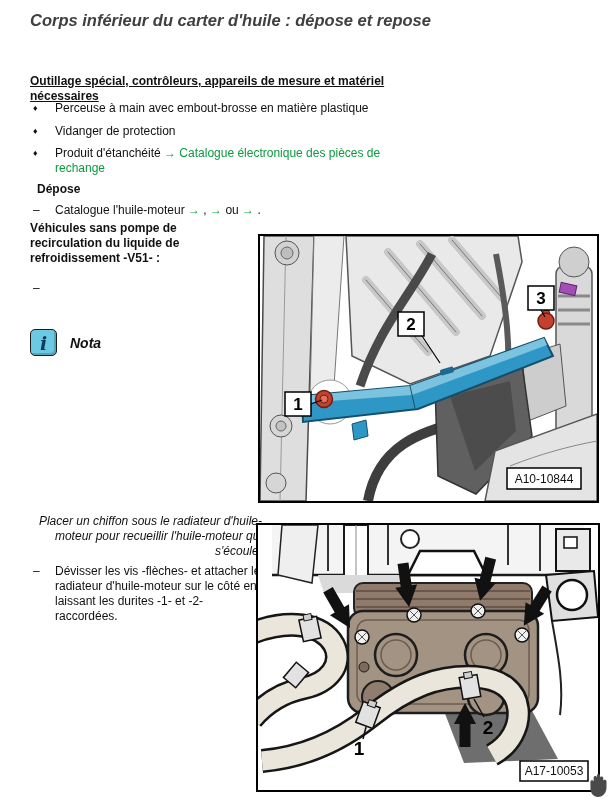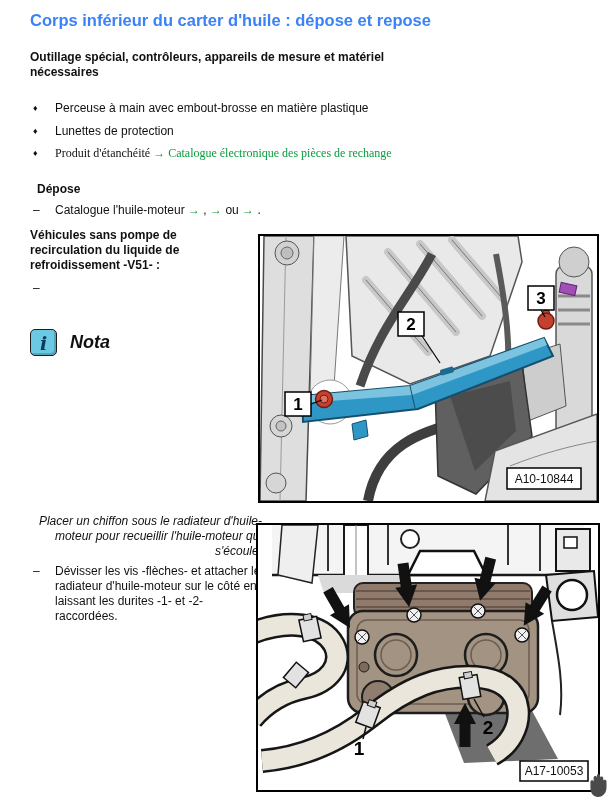--- a/index.html
+++ b/index.html
@@ -1,75 +1,75 @@
 <!DOCTYPE html>
 <html><head>
 <meta charset="utf-8">
 <style>
   html,body{margin:0;padding:0;}
   body{
     width:611px;height:800px;position:relative;background:#fff;overflow:hidden;
     font-family:"Liberation Sans",sans-serif;color:#111;
   }
   .abs{position:absolute;}
-  .title{font-size:16.5px;font-weight:bold;color:#3b82f6;line-height:21px;}
+  .title{font-size:16.5px;font-weight:bold;color:#404040;line-height:21px;font-style:italic;}
   .h{font-weight:bold;font-size:12px;line-height:15px;}
   .txt{font-size:12px;line-height:15px;}
   .row{display:flex;align-items:flex-start;}
   .glyph{flex:0 0 25px;width:25px;font-size:12px;line-height:15px;padding-left:3px;box-sizing:border-box;}
   .bullet{font-size:9px;line-height:15px;}
   .green{color:#0A9B3E;}
   .link{color:#0A9B3E;}
   .italic{font-style:italic;text-align:right;}
   .fig{border:2px solid #000;background:#fff;box-sizing:border-box;}
   .fig svg{display:block;}
   .nota-row{display:flex;align-items:center;}
   .nota-icon{
     width:25px;height:25px;background:#6CC9E4;border:1px solid #1d1d1d;border-radius:5px;
     display:flex;align-items:center;justify-content:center;
     font-family:"DejaVu Serif",serif;font-style:italic;font-weight:bold;font-size:19px;color:#10395C;
     box-shadow:inset -2px -2px 0 rgba(0,0,0,0.18);
   }
-  .nota-label{margin-left:13px;font-weight:bold;font-style:italic;font-size:18px;}
+  .nota-label{margin-left:13px;font-weight:bold;font-style:italic;font-size:14px;}
   .callout{font:bold 17px "Liberation Sans",sans-serif;fill:#000;}
   .callout2{font:bold 19px "Liberation Sans",sans-serif;fill:#000;}
   .ref{font:12px "Liberation Sans",sans-serif;fill:#111;}
 </style>
 </head>
 <body>
 
 <div class="abs title" style="left:30px;top:10px;width:430px;">Corps inférieur du carter d'huile : dépose et repose</div>
 
-<div class="abs h" style="left:30px;top:50px;width:380px;">Outillage spécial, contrôleurs, appareils de mesure et matériel nécessaires</div>
+<div class="abs h" style="left:30px;top:74px;width:380px;text-decoration:underline;">Outillage spécial, contrôleurs, appareils de mesure et matériel nécessaires</div>
 
 <div class="abs row" style="left:30px;top:101px;width:370px;">
   <span class="glyph bullet">♦</span>
   <div class="txt" style="width:340px;">Perceuse à main avec embout-brosse en matière plastique</div>
 </div>
 <div class="abs row" style="left:30px;top:124px;width:370px;">
   <span class="glyph bullet">♦</span>
-  <div class="txt" style="width:340px;">Lunettes de protection</div>
+  <div class="txt" style="width:340px;">Vidanger de protection</div>
 </div>
 <div class="abs row" style="left:30px;top:146px;width:370px;">
   <span class="glyph bullet">♦</span>
-  <div class="txt" style="width:340px;font-family:Liberation Serif, serif;">
+  <div class="txt" style="width:340px;">
     <span>Produit d'étanchéité </span><span class="link">→ Catalogue électronique des pièces de rechange</span>
   </div>
 </div>
 
 <div class="abs h" style="left:30px;top:182px;padding-left:7px;">Dépose</div>
 
 <div class="abs row" style="left:30px;top:203px;width:370px;">
   <span class="glyph">–</span>
   <div class="txt" style="width:340px;">
     <span>Catalogue l'huile-moteur </span><span class="green">→</span><span> , </span><span class="green">→</span><span> ou </span><span class="green">→</span><span> .</span>
   </div>
 </div>
 
-<div class="abs h" style="left:30px;top:228px;width:200px;">Véhicules sans pompe de recirculation du liquide de refroidissement -V51- :</div>
+<div class="abs h" style="left:30px;top:221px;width:200px;">Véhicules sans pompe de recirculation du liquide de refroidissement -V51- :</div>
 
 <div class="abs row" style="left:30px;top:281px;width:230px;">
   <span class="glyph">–</span>
 </div>
 
 <div class="abs nota-row" style="left:30px;top:329px;">
   <div class="nota-icon">i</div>
   <div class="nota-label">Nota</div>
 </div>
 

